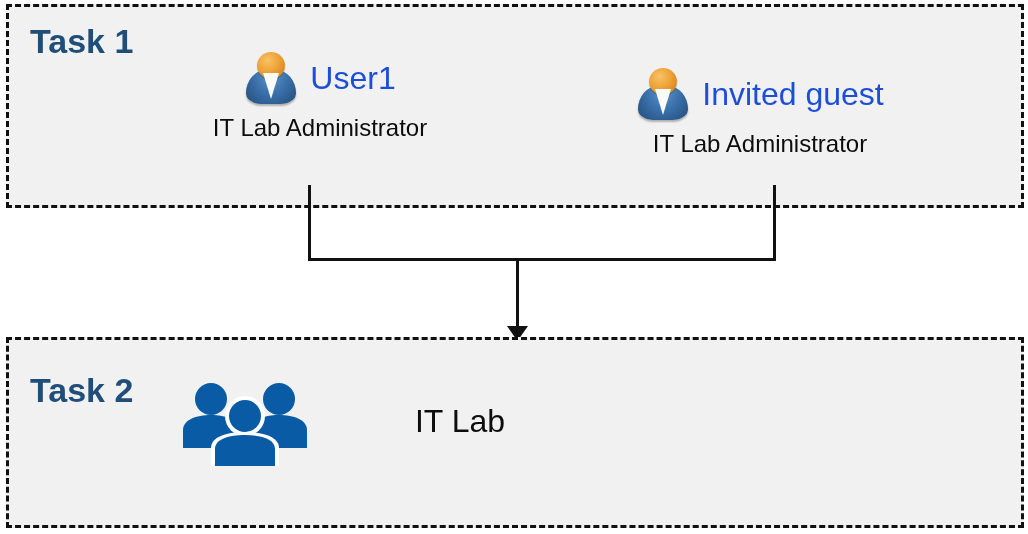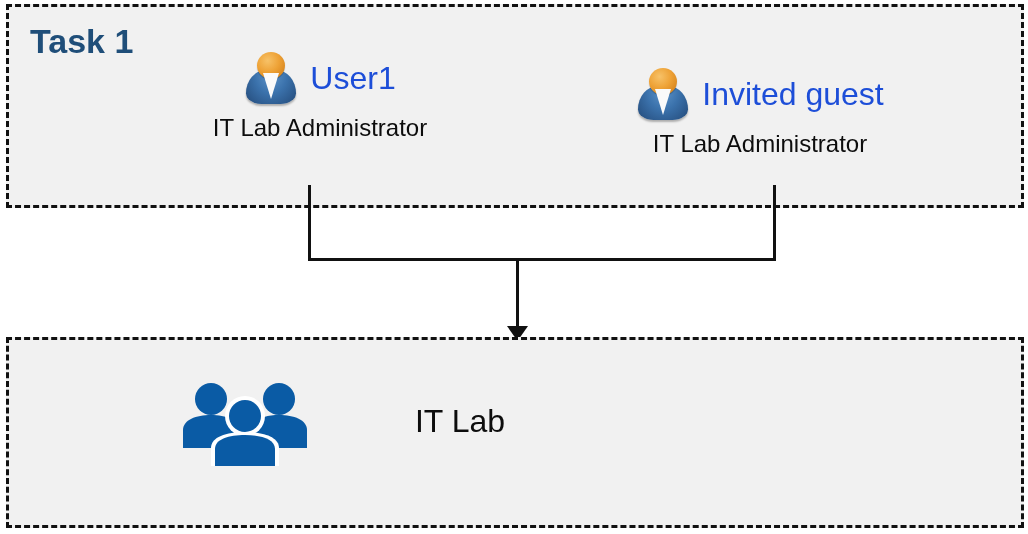--- a/index.html
+++ b/index.html
@@ -186,20 +186,21 @@
 
     <path d="M 309.5 185 L 309.5 259.5 L 774.5 259.5 L 774.5 185" fill="none" stroke="#111111" stroke-width="3"></path>
 
     <path d="M 517.5 259.5 L 517.5 327" fill="none" stroke="#111111" stroke-width="3"></path>
 
     <path d="M 507 326 L 528 326 L 517.5 341 Z" fill="#111111" stroke="none"></path>
   </svg>
 
   <div id="task2-box" class="task-box"></div>
 
+  <div id="task2-label" class="task-label">Task 2</div>
 
   <div id="group-entry">
     <svg class="group-icon" viewBox="0 0 130 88">
 
       <circle cx="31" cy="21" r="16" fill="#0A5BA5"></circle>
       <path d="M 3 70 L 3 52 C 3 42 16 37 31 37 C 46 37 59 42 59 52 L 59 70 Z" fill="#0A5BA5"></path>
 
       <circle cx="99" cy="21" r="16" fill="#0A5BA5"></circle>
       <path d="M 71 70 L 71 52 C 71 42 84 37 99 37 C 114 37 127 42 127 52 L 127 70 Z" fill="#0A5BA5"></path>
 

